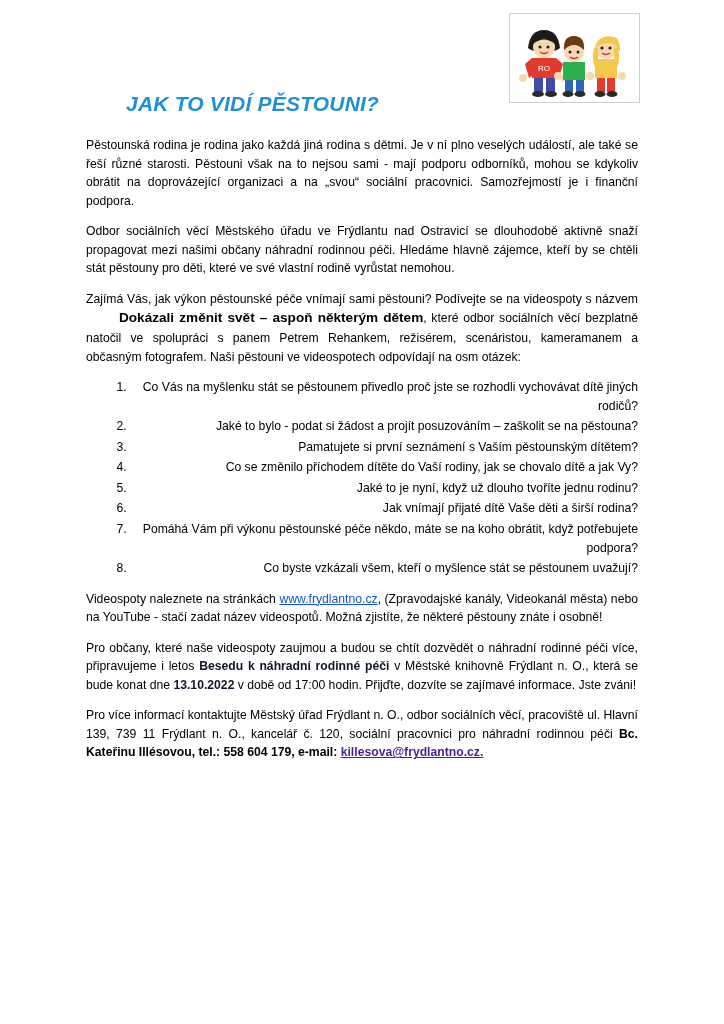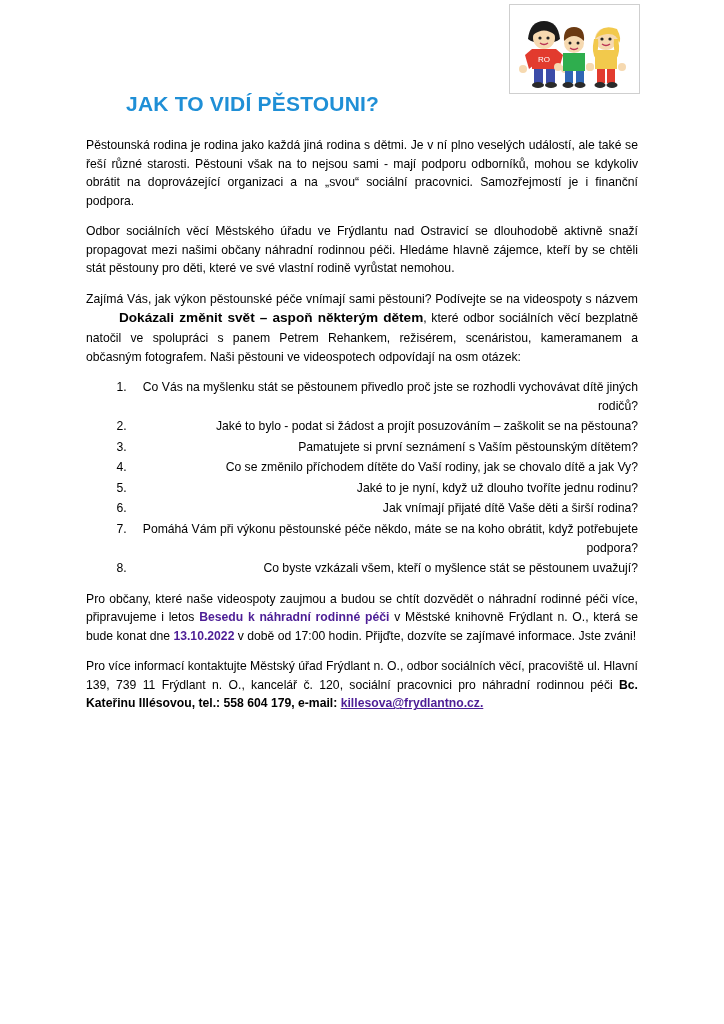--- a/index.html
+++ b/index.html
@@ -29,25 +29,26 @@
     min-height: 60px;
   }
   .doc-title {
     font-size: 21px;
     font-weight: bold;
     color: #1F8FD6;
     letter-spacing: 0.2px;
     margin: 0;
     padding-top: 16px;
     padding-left: 40px;
+    font-style: italic;
   }
   .logo-img {
     position: absolute;
     right: -2px;
-    top: 4px;
+    top: 13px;
     width: 129px;
     height: 88px;
     border: 1px solid #cfcfcf;
     background: #ffffff;
     overflow: hidden;
   }
   p.body-text {
     font-size: 12.2px;
     line-height: 1.52;
     text-align: justify;
@@ -62,21 +63,21 @@
   .bigger-bold {
     font-weight: bold;
     font-size: 13.6px;
     margin-left: 33px;
   }
   .link {
     color: #1155CC;
     text-decoration: underline;
   }
   .red {
-    color: #4c1d95;
+    color: #0f172a;
     font-weight: bold;
   }
   ol.questions {
     margin: 6px 0 12px 0;
     padding-left: 44px;
     font-size: 12.2px;
     line-height: 1.52;
     text-align: right;
   }
   ol.questions li {
@@ -163,18 +164,19 @@
     <li>Co Vás na myšlenku stát se pěstounem přivedlo proč jste se rozhodli vychovávat dítě jiných rodičů?</li>
     <li>Jaké to bylo - podat  si žádost a projít posuzováním – zaškolit se na pěstouna?</li>
     <li>Pamatujete si první seznámení s Vaším pěstounským dítětem?</li>
     <li>Co se změnilo příchodem dítěte do Vaší rodiny, jak se chovalo dítě a jak Vy?</li>
     <li>Jaké to je nyní, když už  dlouho tvoříte jednu rodinu?</li>
     <li>Jak vnímají přijaté dítě Vaše děti a širší rodina?</li>
     <li>Pomáhá Vám při výkonu pěstounské péče někdo, máte se na koho obrátit, když potřebujete podpora?</li>
     <li>Co byste vzkázali všem, kteří o myšlence stát se pěstounem uvažují?</li>
   </ol>
 
+  <p class="body-text"><span>Videospoty naleznete na stránkách </span><a class="link" href="#">www.frydlantno.cz</a><span>, (Zpravodajské kanály, Videokanál města) nebo na YouTube - stačí zadat název videospotů. Možná zjistíte, že některé pěstouny znáte i osobně!</span></p>
 
   <p class="body-text"><span>Pro občany, které naše videospoty zaujmou a budou se chtít dozvědět o náhradní rodinné péči více, připravujeme i letos </span><span class="red">Besedu k náhradní rodinné péči</span><span> v Městské knihovně Frýdlant n. O., která se bude konat dne </span><span class="red">13.10.2022</span><span> v době od 17:00 hodin.  Přijďte, dozvíte se zajímavé informace. Jste zváni!</span></p>
 
   <p class="body-text contact-para"><span>Pro více informací kontaktujte Městský úřad Frýdlant n. O., odbor sociálních věcí, pracoviště ul. Hlavní 139, 739 11 Frýdlant n. O., kancelář č. 120, sociální pracovnici pro náhradní rodinnou péči </span><span class="strong-inline">Bc. Kateřinu Illésovou, tel.: 558 604 179, e-mail: </span><a class="link strong-inline" href="#">killesova@frydlantno.cz.</a></p>
 
 </div>
 
 </body></html>

